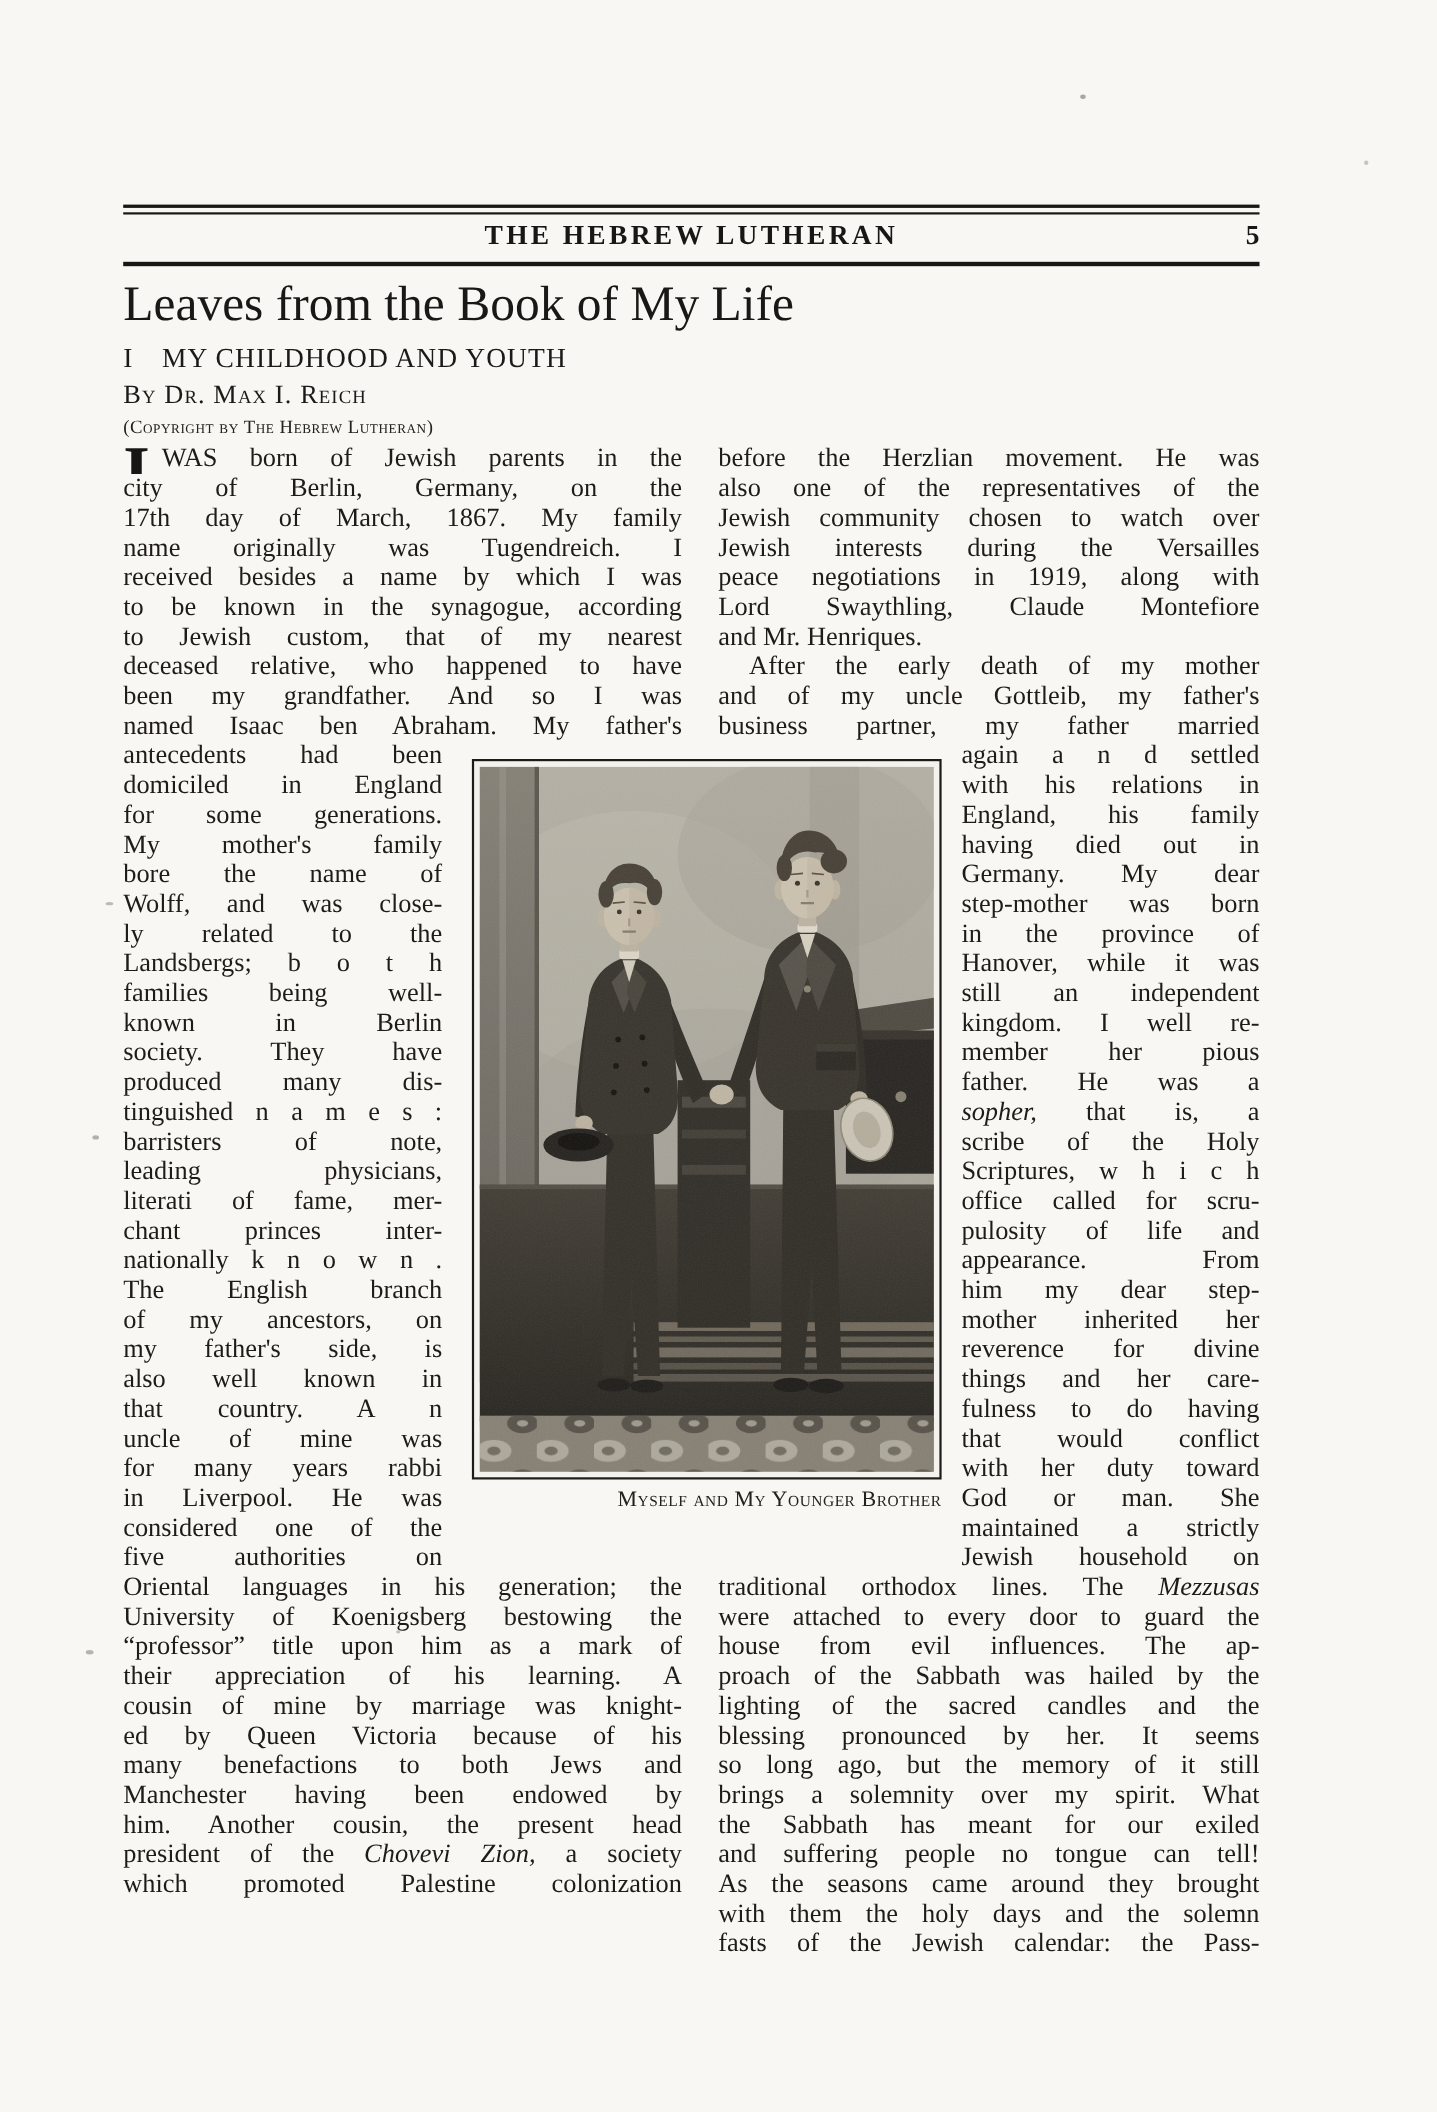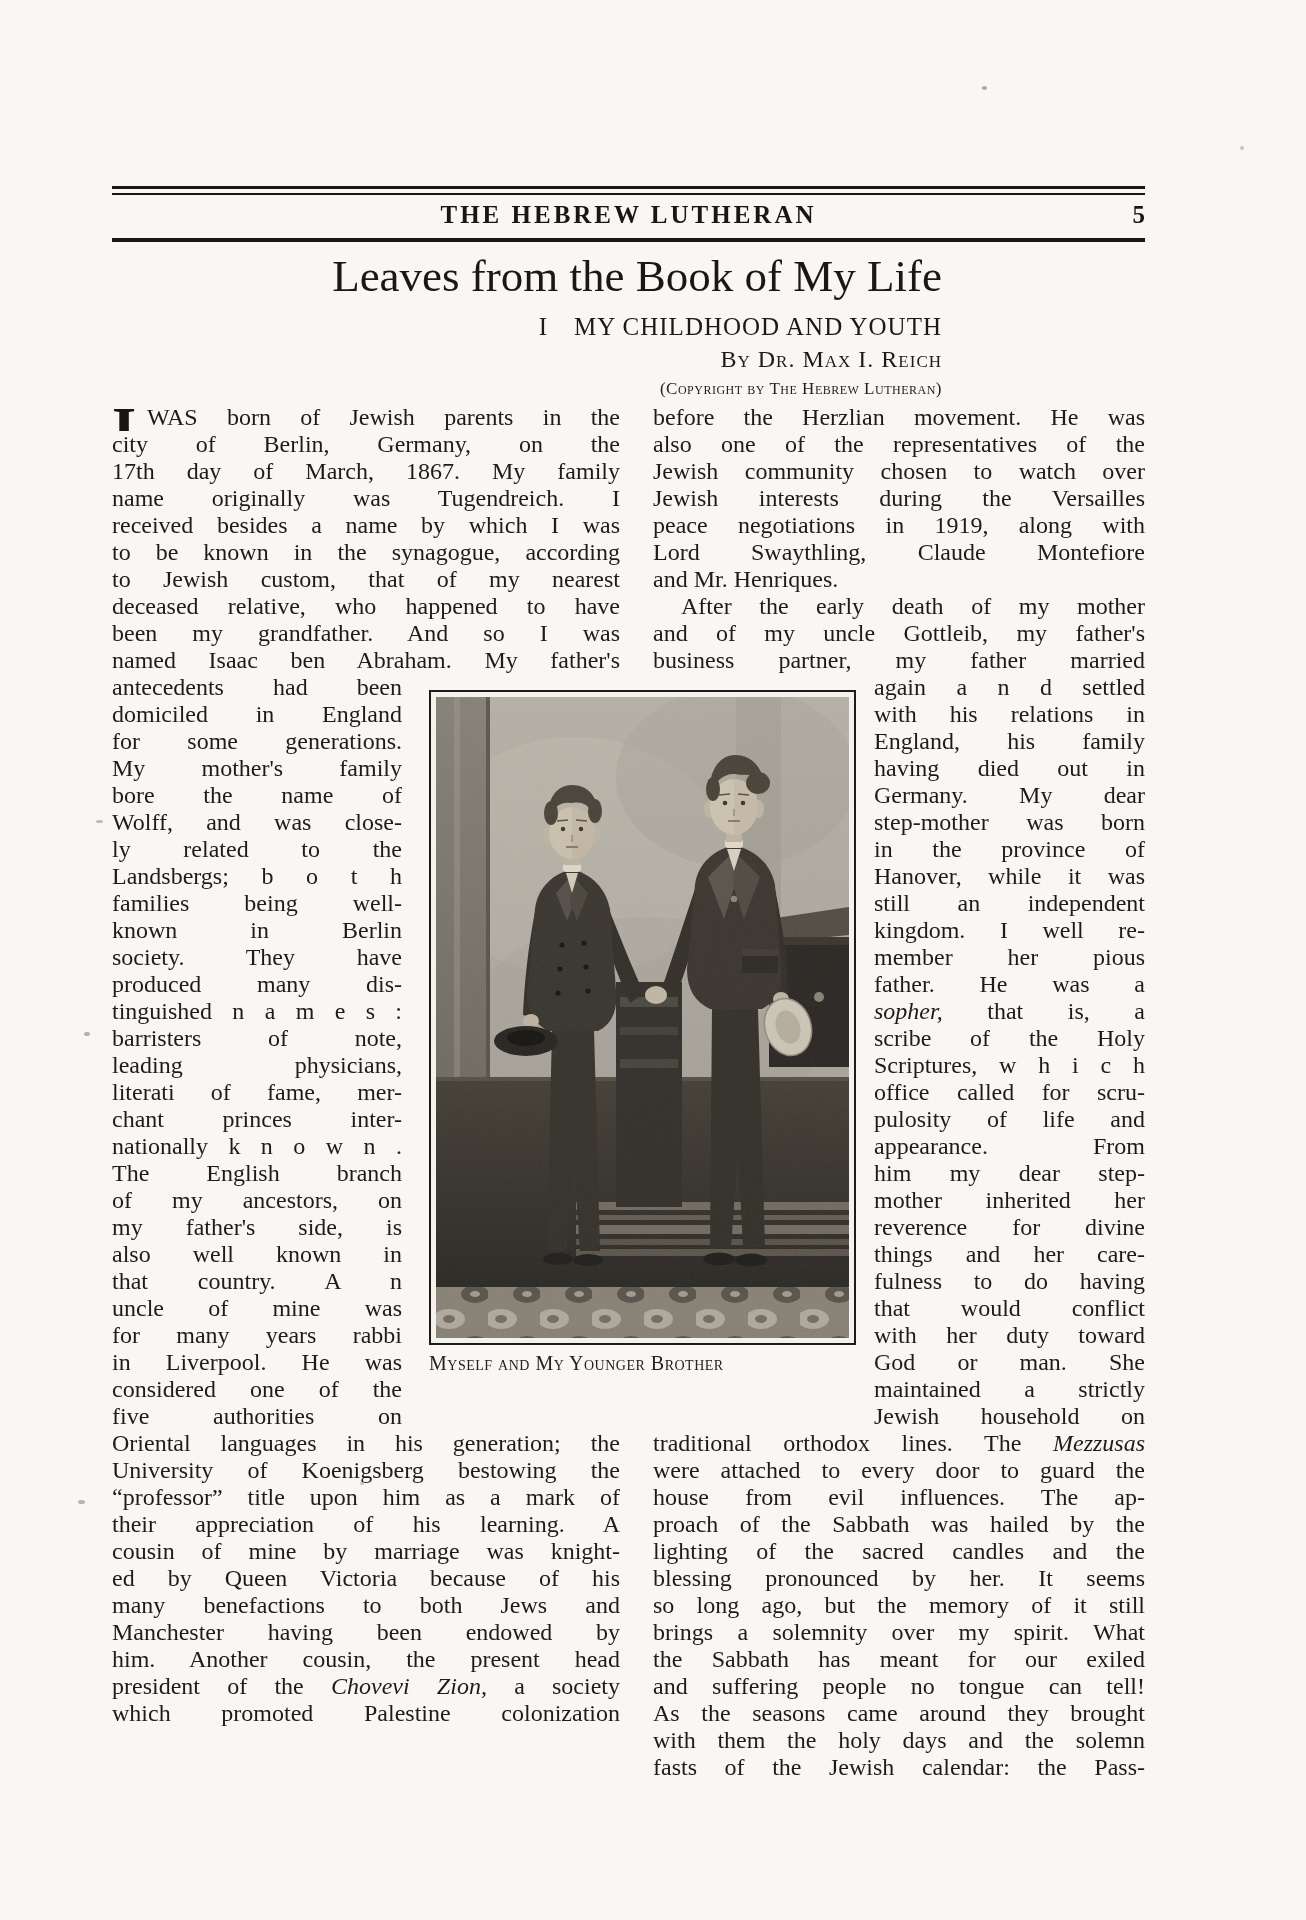--- a/index.html
+++ b/index.html
@@ -9,21 +9,21 @@
   
   .rule{position:absolute;left:112px;width:1033px;background:#181715;}
   #rule-top-a{top:186px;height:3px;}
   #rule-top-b{top:193px;height:2px;}
   #rule-mid{top:238px;height:4px;}
   #journal-title{top:201px;left:112px;width:1033px;text-align:center;
      font-size:25px;letter-spacing:3px;font-weight:bold;color:#181715;}
   #page-number{top:201px;left:1095px;width:50px;text-align:right;
      font-size:25px;font-weight:bold;color:#181715;}
   
-  .headwrap{position:absolute;left:112px;width:830px;text-align:right;}
+  .headwrap{position:absolute;left:112px;width:830px;text-align:left;}
   #article-title{top:250px;font-size:45px;line-height:52px;color:#191816;}
   #article-subtitle{top:313px;font-size:25px;letter-spacing:1px;color:#1b1a18;}
   #article-byline{top:346px;font-size:24px;font-variant:small-caps;letter-spacing:1px;color:#1b1a18;}
   #article-copyright{top:379px;font-size:17px;font-variant:small-caps;letter-spacing:0.5px;color:#242220;}
   
   .col{position:absolute;top:404px;}
   #col-left{left:112px;width:508px;}
   #col-right{left:653px;width:492px;}
   .line{height:27px;line-height:27px;overflow:hidden;text-align:justify;
         text-align-last:justify;text-justify:inter-word;font-size:24px;color:#1e1c19;}
@@ -31,21 +31,21 @@
   .blk.narrow-r{width:271px;margin-left:auto;}
   .line.pend{text-align-last:left;}
   .line.indent{padding-left:28px;}
   .dropcap{float:left;width:26px;height:52px;font-size:62px;line-height:47px;
            font-weight:bold;margin:1px 9px 1px 0;color:#171614;}
   i{font-style:italic;}
   
   #portrait-figure{position:absolute;left:429px;top:690px;width:413px;
       border:2px solid #1d1c1a;padding:5px;background:#f3f2ed;}
   #portrait-figure svg{display:block;}
-  #photo-caption{position:absolute;left:429px;top:1352px;width:427px;text-align:left;
+  #photo-caption{position:absolute;left:429px;top:1352px;width:427px;text-align:right;
       font-variant:small-caps;font-size:20px;letter-spacing:0.5px;color:#23221f;}
   
   .speck{position:absolute;border-radius:50%;}
 </style>
 </head>
 <body>
 
 <div class="rule" id="rule-top-a"></div>
 <div class="rule" id="rule-top-b"></div>
 <div class="abs" id="journal-title">THE HEBREW LUTHERAN</div>

